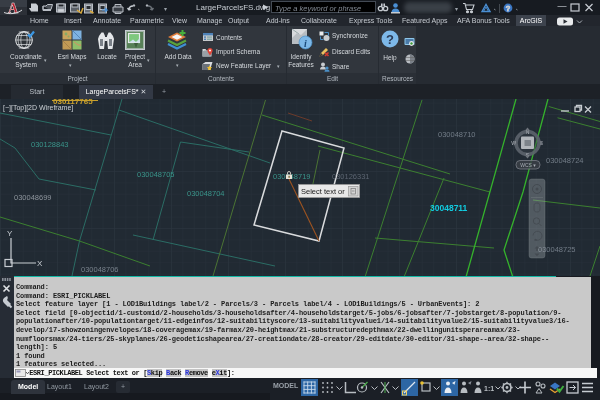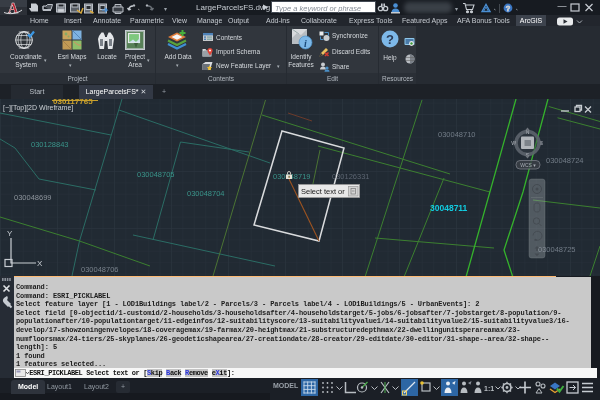--- a/index.html
+++ b/index.html
@@ -4,21 +4,21 @@
 <style>
 * { margin:0; padding:0; box-sizing:border-box; }
 html,body { width:600px; height:400px; overflow:hidden; background:#171a20; font-family:"Liberation Sans", sans-serif; }
 #app { position:relative; width:600px; height:400px; }
 .abs { position:absolute; }
 
 
 #titlebar { position:absolute; left:0; top:0; width:600px; height:15px; background:#171b21; }
 #alogo { position:absolute; left:0; top:0; width:27px; height:15px; background:linear-gradient(180deg,#3a3f46,#23272d); display:flex; align-items:center; justify-content:center; }
 .ttxt { position:absolute; top:3px; color:#c9ced4; font-size:8px; }
-#searchbox2 { position:absolute; left:271px; top:1px; width:105px; height:12px; background:#ffffff; border:1px solid #434a54; color:#848b95; font-style:italic; font-size:7.5px; padding:1.5px 0 0 3px; }
+#searchbox2 { position:absolute; left:271px; top:1px; width:105px; height:12px; background:#000000; border:1px solid #434a54; color:#848b95; font-style:italic; font-size:7.5px; padding:1.5px 0 0 3px; }
 .winbtn { position:absolute; top:0; color:#c7ccd2; font-size:9px; width:14px; text-align:center; }
 
 
 #ribtabs { position:absolute; left:0; top:15px; width:600px; height:11px; background:#22262d; }
 .rtab { position:absolute; top:0; height:11px; line-height:11px; color:#c6cbd1; font-size:7px; }
 #arcgis { position:absolute; left:516px; top:0; width:30px; height:11px; background:#3d434d; color:#fff; font-size:7px; line-height:11px; text-align:center; }
 
 
 #ribbon { position:absolute; left:0; top:26px; width:600px; height:58px; background:#262b32; }
 .panel { position:absolute; top:0; height:58px; background:#31363d; }
@@ -27,21 +27,21 @@
 .rowbtn { position:absolute; color:#d6dade; font-size:6.5px; white-space:nowrap; }
 
 
 #filetabs { position:absolute; left:0; top:84px; width:600px; height:15px; background:#1d2127; }
 .ftab { position:absolute; top:1px; height:14px; font-size:7px; line-height:14px; text-align:center; }
 
 
 #canvas { position:absolute; left:0; top:99px; width:600px; height:177px; background:#212a33; overflow:hidden; }
 
 
-#cmdarea { position:absolute; left:0; top:276px; width:556px; height:102px; background:#fdba74; }
+#cmdarea { position:absolute; left:0; top:276px; width:556px; height:102px; background:#14b8a6; }
 #cmdstrip { position:absolute; left:0; top:0; width:14px; height:102px; background:#262c35; }
 #cmdhist { position:absolute; left:16px; top:7px; width:592px; font-family:"Liberation Mono",monospace; font-size:7px; font-weight:bold; color:#1c1c1c; line-height:8.6px; white-space:pre; letter-spacing:-0.1px; }
 #cmdline { position:absolute; left:14px; top:92px; width:583px; height:10px; background:#f7f7f7; font-family:"Liberation Mono",monospace; font-size:7px; font-weight:bold; color:#111; line-height:10px; white-space:pre; letter-spacing:-0.4px; }
 .kw { background:#c4c4c4;margin-top:43px; }
 .kc { color:#2b35e0; }
 
 
 #statusbar { position:absolute; left:0; top:378px; width:600px; height:22px; background:#1b1f26; }
 .ltab { position:absolute; top:2px; height:14px; line-height:14px; font-size:7px; color:#939aa3; padding:0 7px; border-radius:3px 3px 0 0; }
 </style>

